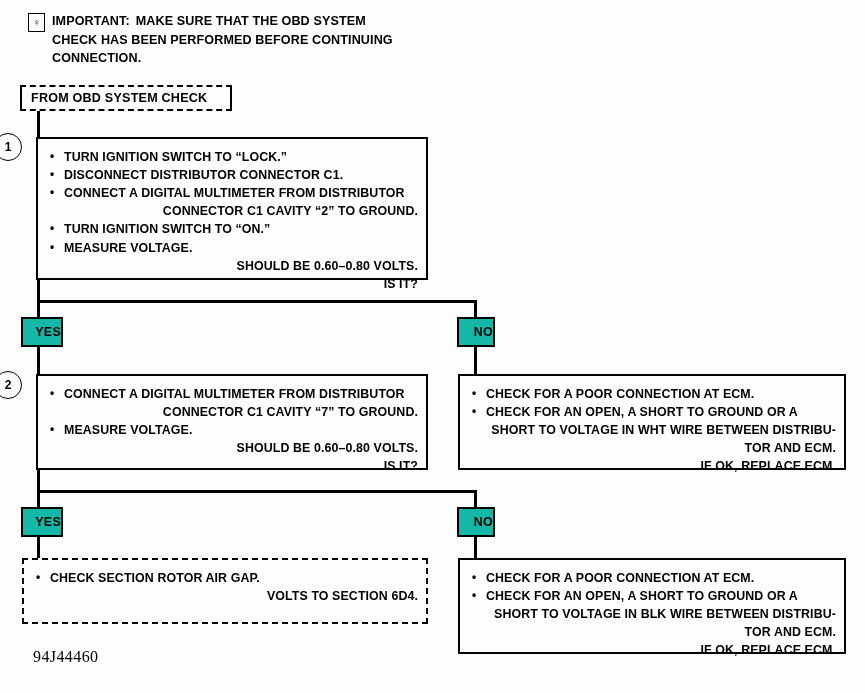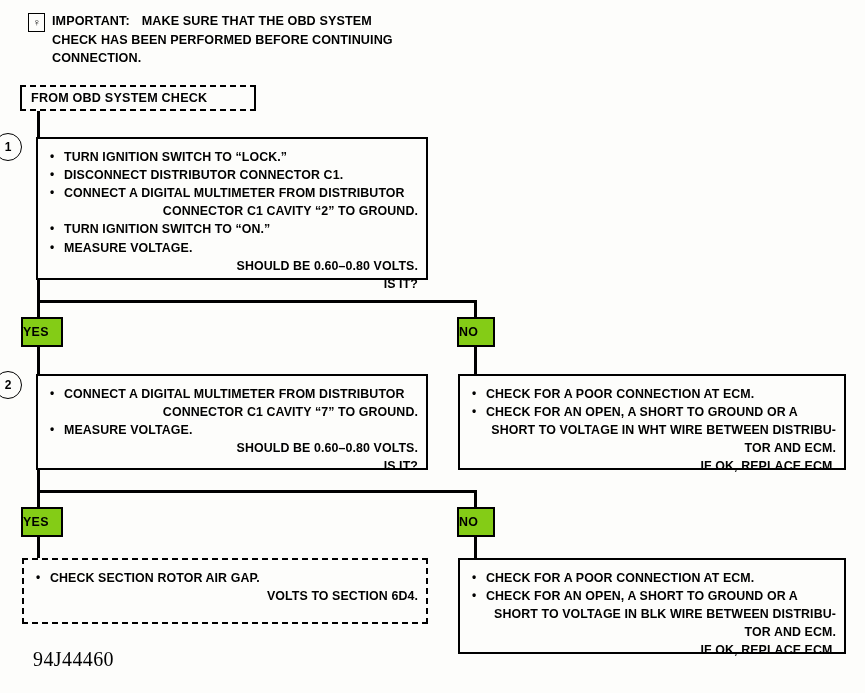--- a/index.html
+++ b/index.html
@@ -19,21 +19,21 @@
   .note-icon{
     width:15px;height:17px;border:1.5px solid #000;
     margin-right:7px;flex:0 0 auto;position:relative;top:1px;
     display:flex;align-items:center;justify-content:center;
     font-size:11px;line-height:1;font-weight:bold;
   }
   .note-text{
     font-size:12.6px;font-weight:bold;line-height:1.47;
     letter-spacing:.1px;
   }
-  .note-lead{margin-right:12px;}
+  .note-lead{margin-right:6px;}
 
   
   .box{position:absolute;background:#fdfdfb;box-sizing:border-box;}
   .box-solid{border:2px solid #000;}
   .box-dashed{border:2px dashed #000;}
   .box-dashed-tb{
     border-top:2px dashed #000;border-bottom:2px dashed #000;
     border-left:2px solid #000;border-right:2px solid #000;
   }
 
@@ -50,63 +50,63 @@
   }
   .bullet{
     flex:0 0 auto;width:14px;
     font-size:12px;line-height:1.46;
   }
   .btext{flex:1 1 auto;}
   .sub{padding-left:14px;text-align:right;}
 
   
   .yn{
-    position:absolute;border:2px solid #000;background:#84cc16;
+    position:absolute;border:2px solid #000;background:#14b8a6;
     box-sizing:border-box;
-    display:flex;align-items:center;justify-content:flex-start;
+    display:flex;align-items:center;justify-content:flex-end;
     font-size:12.4px;font-weight:bold;letter-spacing:.3px;
   }
 
   
   .circnum{
     position:absolute;width:26px;height:26px;border-radius:50%;
     border:1.6px solid #000;background:#fdfdfb;
     display:flex;align-items:center;justify-content:center;
     font-size:12px;font-weight:bold;
   }
 
   
   .ln{position:absolute;background:#000;}
   .lnv{width:3px;}
   .lnh{height:3px;}
 
   
   .footer{
     position:absolute;left:33px;top:648px;
     font-family:"Liberation Serif", serif;
-    font-size:20px;letter-spacing:.4px;
+    font-size:16px;letter-spacing:.4px;
   }
 </style>
 </head>
 <body>
 
 <div id="stage">
 
   <div class="note">
     <div class="note-row">
       <span class="note-icon">♀</span>
       <div class="note-text">
         <span class="note-lead">IMPORTANT:</span><span>MAKE SURE THAT THE OBD SYSTEM</span><br>
         <span>CHECK HAS BEEN PERFORMED BEFORE CONTINUING</span><br>
         <span>CONNECTION.</span>
       </div>
     </div>
   </div>
 
-  <div class="box box-dashed-tb" style="left:20px;top:85px;width:236px;height:26px;">
+  <div class="box box-dashed-tb" style="left:20px;top:85px;width:212px;height:26px;">
     <div class="box-title">FROM OBD SYSTEM CHECK</div>
   </div>
 
   <div class="ln lnv" style="left:37px;top:111px;height:27px;"></div>
 
   <div class="circnum" style="left:-6px;top:133px;">
     <span>1</span>
   </div>
 
   <div class="box box-solid" style="left:36px;top:137px;width:392px;height:143px;">

